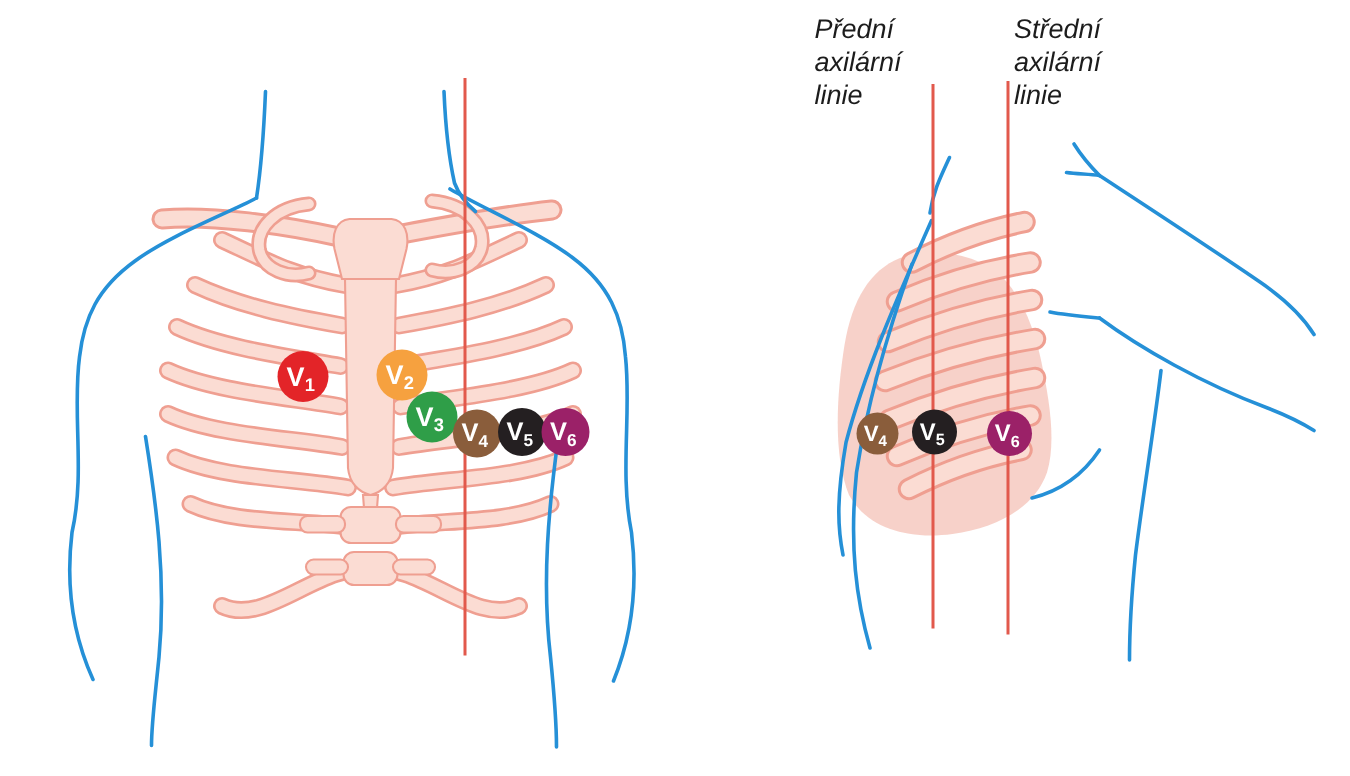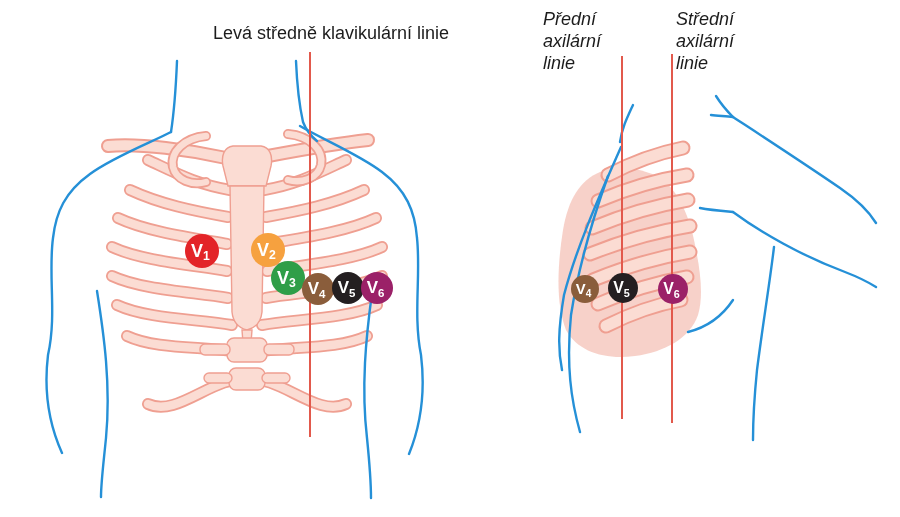--- a/index.html
+++ b/index.html
@@ -167,21 +167,20 @@
           <circle cx="623" cy="288" r="15" fill="#241f21"></circle>
           <text x="621.5" y="289" fill="var(--electrode_text)" text-anchor="middle" dominant-baseline="middle" font-weight="bold" font-size="15.9px" font-family="&quot;Liberation Sans&quot;, sans-serif"><tspan>V</tspan><tspan dy="4.8" font-size="10.799999999999999px">5</tspan></text>
         </g>
         <g>
           <circle cx="673" cy="289" r="15" fill="#9b2168"></circle>
           <text x="671.5" y="290" fill="var(--electrode_text)" text-anchor="middle" dominant-baseline="middle" font-weight="bold" font-size="15.9px" font-family="&quot;Liberation Sans&quot;, sans-serif"><tspan>V</tspan><tspan dy="4.8" font-size="10.799999999999999px">6</tspan></text>
         </g>
       </g>
   </svg>
 
-  <div class="label caption" style="left:331px;top:22px;">Levá středně klavikulární linie</div>
 
   <div class="label" style="left:543px;top:8px;font-style:italic;">
     <div>Přední</div>
     <div>axilární</div>
     <div>linie</div>
   </div>
 
   <div class="label" style="left:676px;top:8px;font-style:italic;">
     <div>Střední</div>
     <div>axilární</div>

